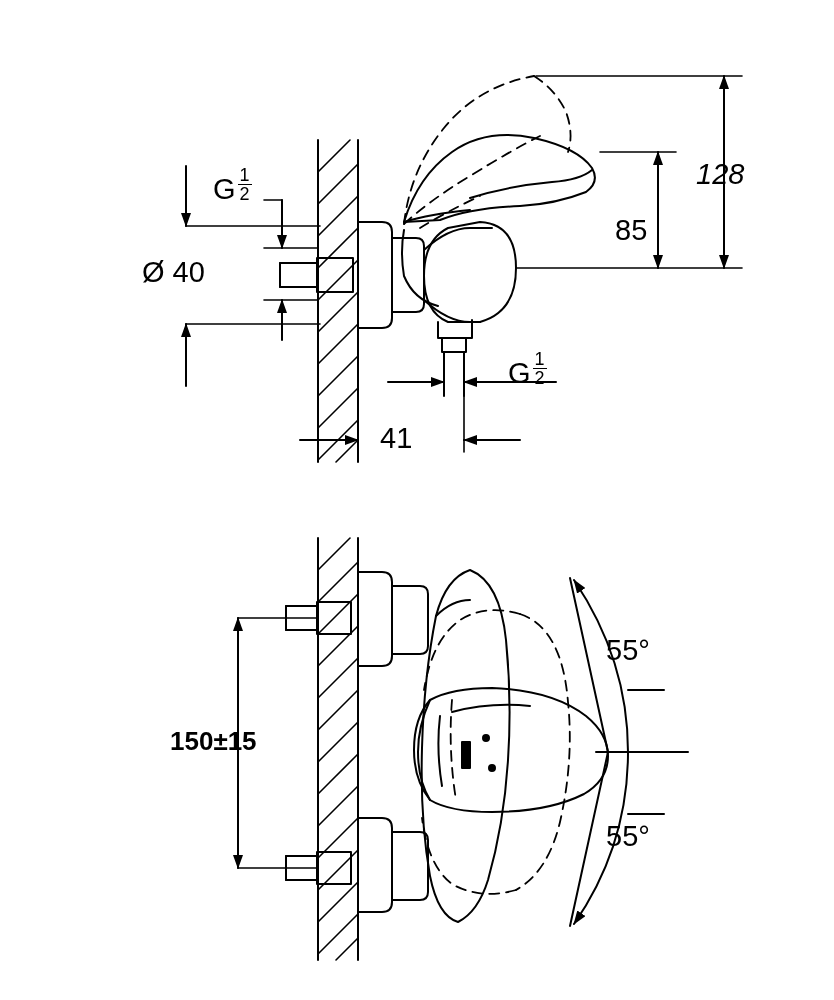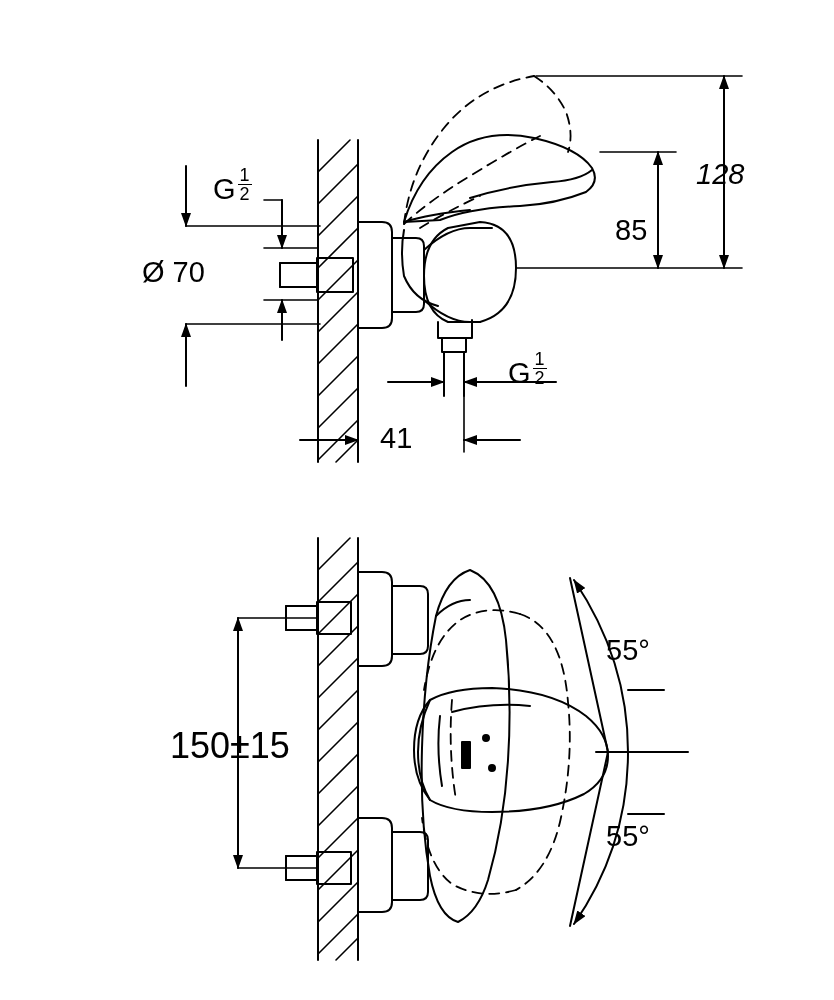--- a/index.html
+++ b/index.html
@@ -250,31 +250,31 @@
         <line x1="238" y1="868" x2="318" y2="868" stroke-width="1.6"></line>
       </g>
 
     </g>
   </svg>
 
   <div class="dim-label" style="left:213px; top:166px;">
     <span>G</span><span class="frac"><span class="num">1</span><span class="den">2</span></span>
   </div>
 
-  <div class="dim-label" style="left:142px; top:258px;">Ø 70</div>
+  <div class="dim-label" style="left:142px; top:258px;">Ø 40</div>
 
   <div class="dim-label" style="left:696px; top:160px;font-style:italic;">128</div>
 
   <div class="dim-label" style="left:615px; top:192px;margin-top:24px;">85</div>
 
   <div class="dim-label" style="left:380px; top:424px;">41</div>
 
   <div class="dim-label" style="left:508px; top:350px;">
     <span>G</span><span class="frac"><span class="num">1</span><span class="den">2</span></span>
   </div>
 
-  <div class="dim-label" style="left:170px; top:728px; font-size:36px;">150±15</div>
+  <div class="dim-label" style="left:170px; top:728px; font-size:26px;font-weight:bold;">150±15</div>
 
   <div class="dim-label" style="left:606px; top:636px;">55°</div>
 
   <div class="dim-label" style="left:606px; top:822px;">55°</div>
 
 </div>
 
 </body></html>

